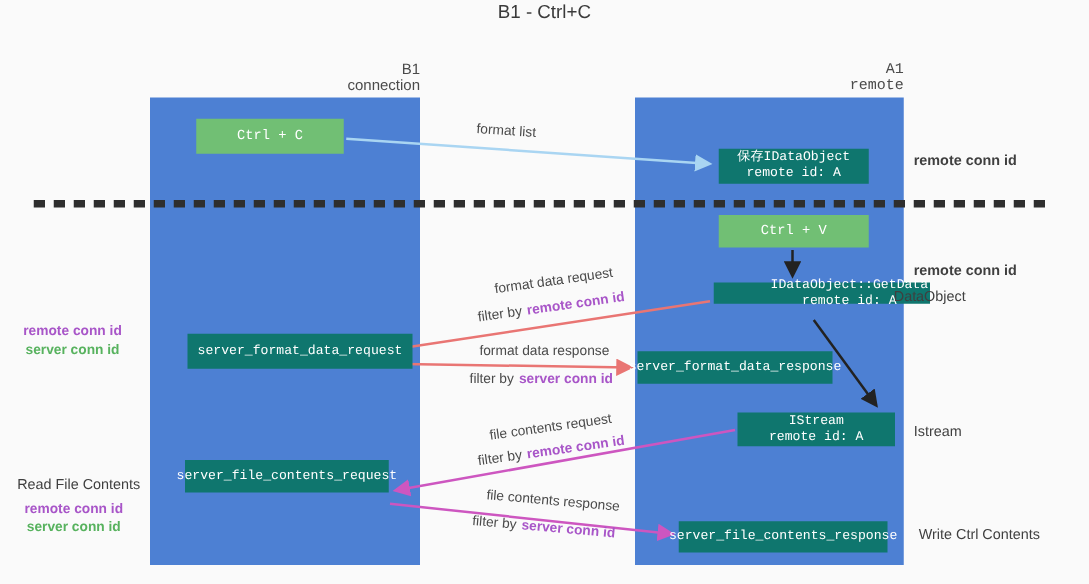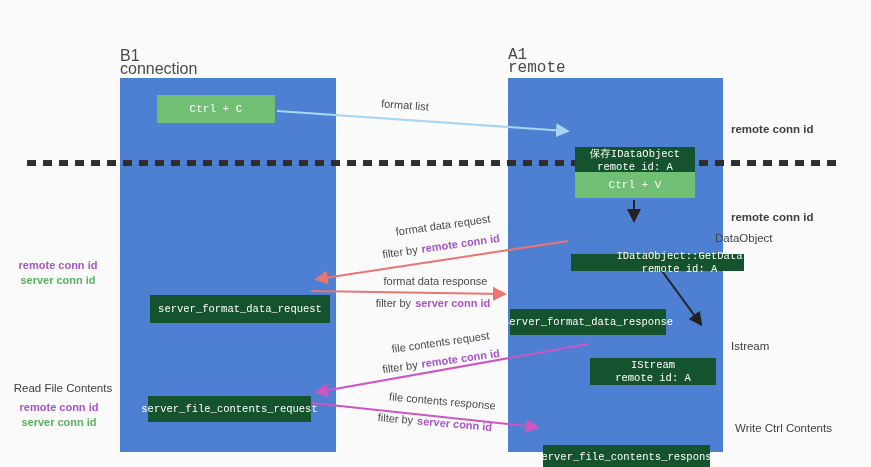--- a/index.html
+++ b/index.html
@@ -8,52 +8,53 @@
     background:#fafafa;
     font-family:"Liberation Sans","DejaVu Sans",sans-serif;
     color:#3a3a3a;
   }
   .abs{position:absolute;}
   .title{
     left:0;top:7;width:100%;text-align:center;
     font-size:15px;line-height:19px;color:#3a3a3a;
   }
   .col-header{
-    top:49px;text-align:left;font-size:16px;line-height:13px;color:#4a4a4a;
+    top:49px;text-align:right;font-size:12px;line-height:13px;color:#4a4a4a;
   }
   .col-header.left{left:120px;width:216px;}
   .col-header.right{left:508px;width:215px;font-family:Liberation Mono, monospace;}
   .column{
     top:78px;height:374px;background:#4d80d3;
   }
   .column.left{left:120px;width:216px;}
   .column.right{left:508px;width:215px;}
   svg.overlay{position:absolute;left:0;top:0;z-index:2;pointer-events:none;}
   .node{
     z-index:3;display:flex;flex-direction:column;align-items:center;justify-content:center;
     color:#fff;font-size:11px;text-align:center;white-space:nowrap;font-family:Liberation Mono, monospace;
   }
-  .node.orange{background:#14532d;margin-top:28px;}
+  .node.orange{background:#0f766e;}
   .node.green{background:#71bf74;}
   .node .l2{font-size:10.5px;line-height:13px;}
   .edge-label{
     z-index:3;font-size:11px;color:#4a4a4a;text-align:center;white-space:nowrap;
   }
   .flt .c{margin-left:4px;font-weight:bold;}
   .purple{color:#a855c8;font-weight:bold;}
   .greenx{color:#57b25e;font-weight:bold;}
   .side-label{z-index:3;font-size:11.5px;color:#3f3f3f;white-space:nowrap;}
   .side-stack{z-index:3;font-size:11px;line-height:15px;text-align:center;white-space:nowrap;}
 </style>
 </head>
 <body>
 
 <div class="canvas">
 
   <div class="abs title">
+    <div>B1 - Ctrl+C</div>
   </div>
 
   <div class="abs col-header left">
     <div>B1</div>
     <div>connection</div>
   </div>
   <div class="abs col-header right">
     <div>A1</div>
     <div>remote</div>
   </div>

